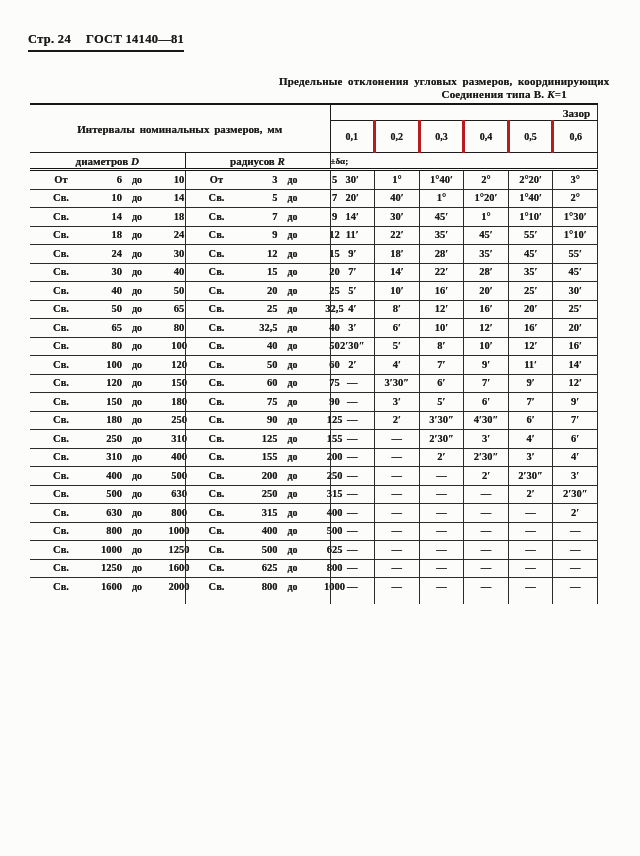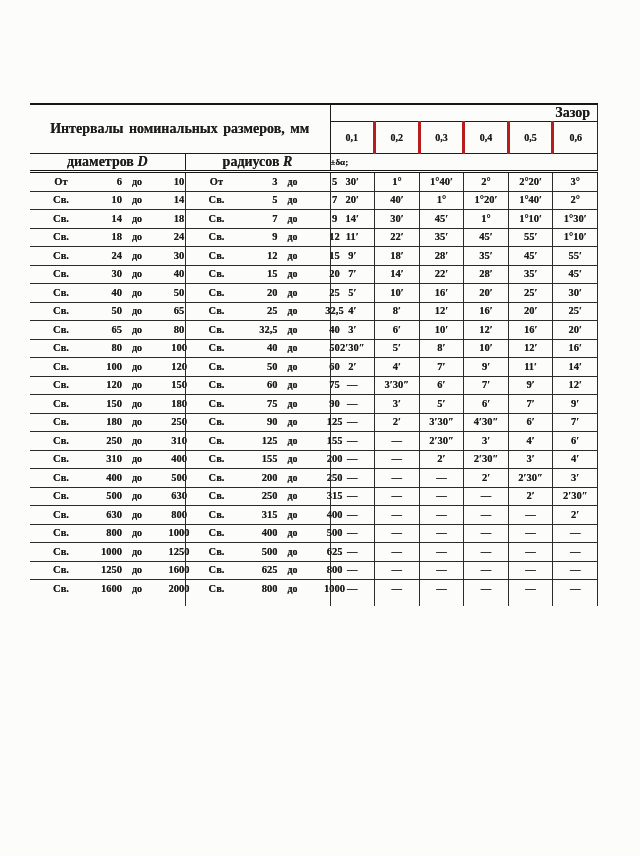--- a/index.html
+++ b/index.html
@@ -48,21 +48,21 @@
     table-layout:fixed;
     border-collapse:collapse;
     border-top:2.5px solid #171717;
     border-right:1.2px solid #2a2a2a;
     font-weight:700;
     color:#1c1c1c;
   }
   col.c-d{width:155px;} col.c-r{width:145px;}
   th,td{ padding:0; vertical-align:middle; }
 
-  thead th{ font-size:14px; font-weight:700; }
+  thead th{ font-size:11px; font-weight:700; }
   th.intervals{
     border-bottom:1px solid #1d1d1d;
     word-spacing:2px; height:47px;
   }
   th.gap{
     border-bottom:1px solid #1d1d1d;
     border-left:1.6px solid #1d1d1d;
     text-align:right; padding-right:7px; height:15px;
   }
   th.gv{
@@ -100,21 +100,28 @@
   tfoot td{ height:8px; border-bottom:none; }
   tfoot td.iv-r{ border-left:1px solid #2b2b2b; }
   tfoot td.val{ border-left:1px solid #2b2b2b; }
   tfoot td.val.first{ border-left:1.6px solid #2b2b2b; }
 </style>
 </head>
 <body>
 
 <div class="page ink">
 
-
+  <div class="doc-header">
+    <span class="pgnum">Стр. 24</span><span>ГОСТ 14140—81</span>
+  </div>
+
+  <div class="title">
+    <div class="l1">Предельные отклонения угловых размеров, координирующих</div>
+    <div class="l2"><span>Соединения типа В. </span><span class="it">К</span><span>=1</span></div>
+  </div>
 
   <table>
     <colgroup>
       <col class="c-d">
         <col class="c-r">
       <col>
         <col>
         <col>
         <col>
         <col>

